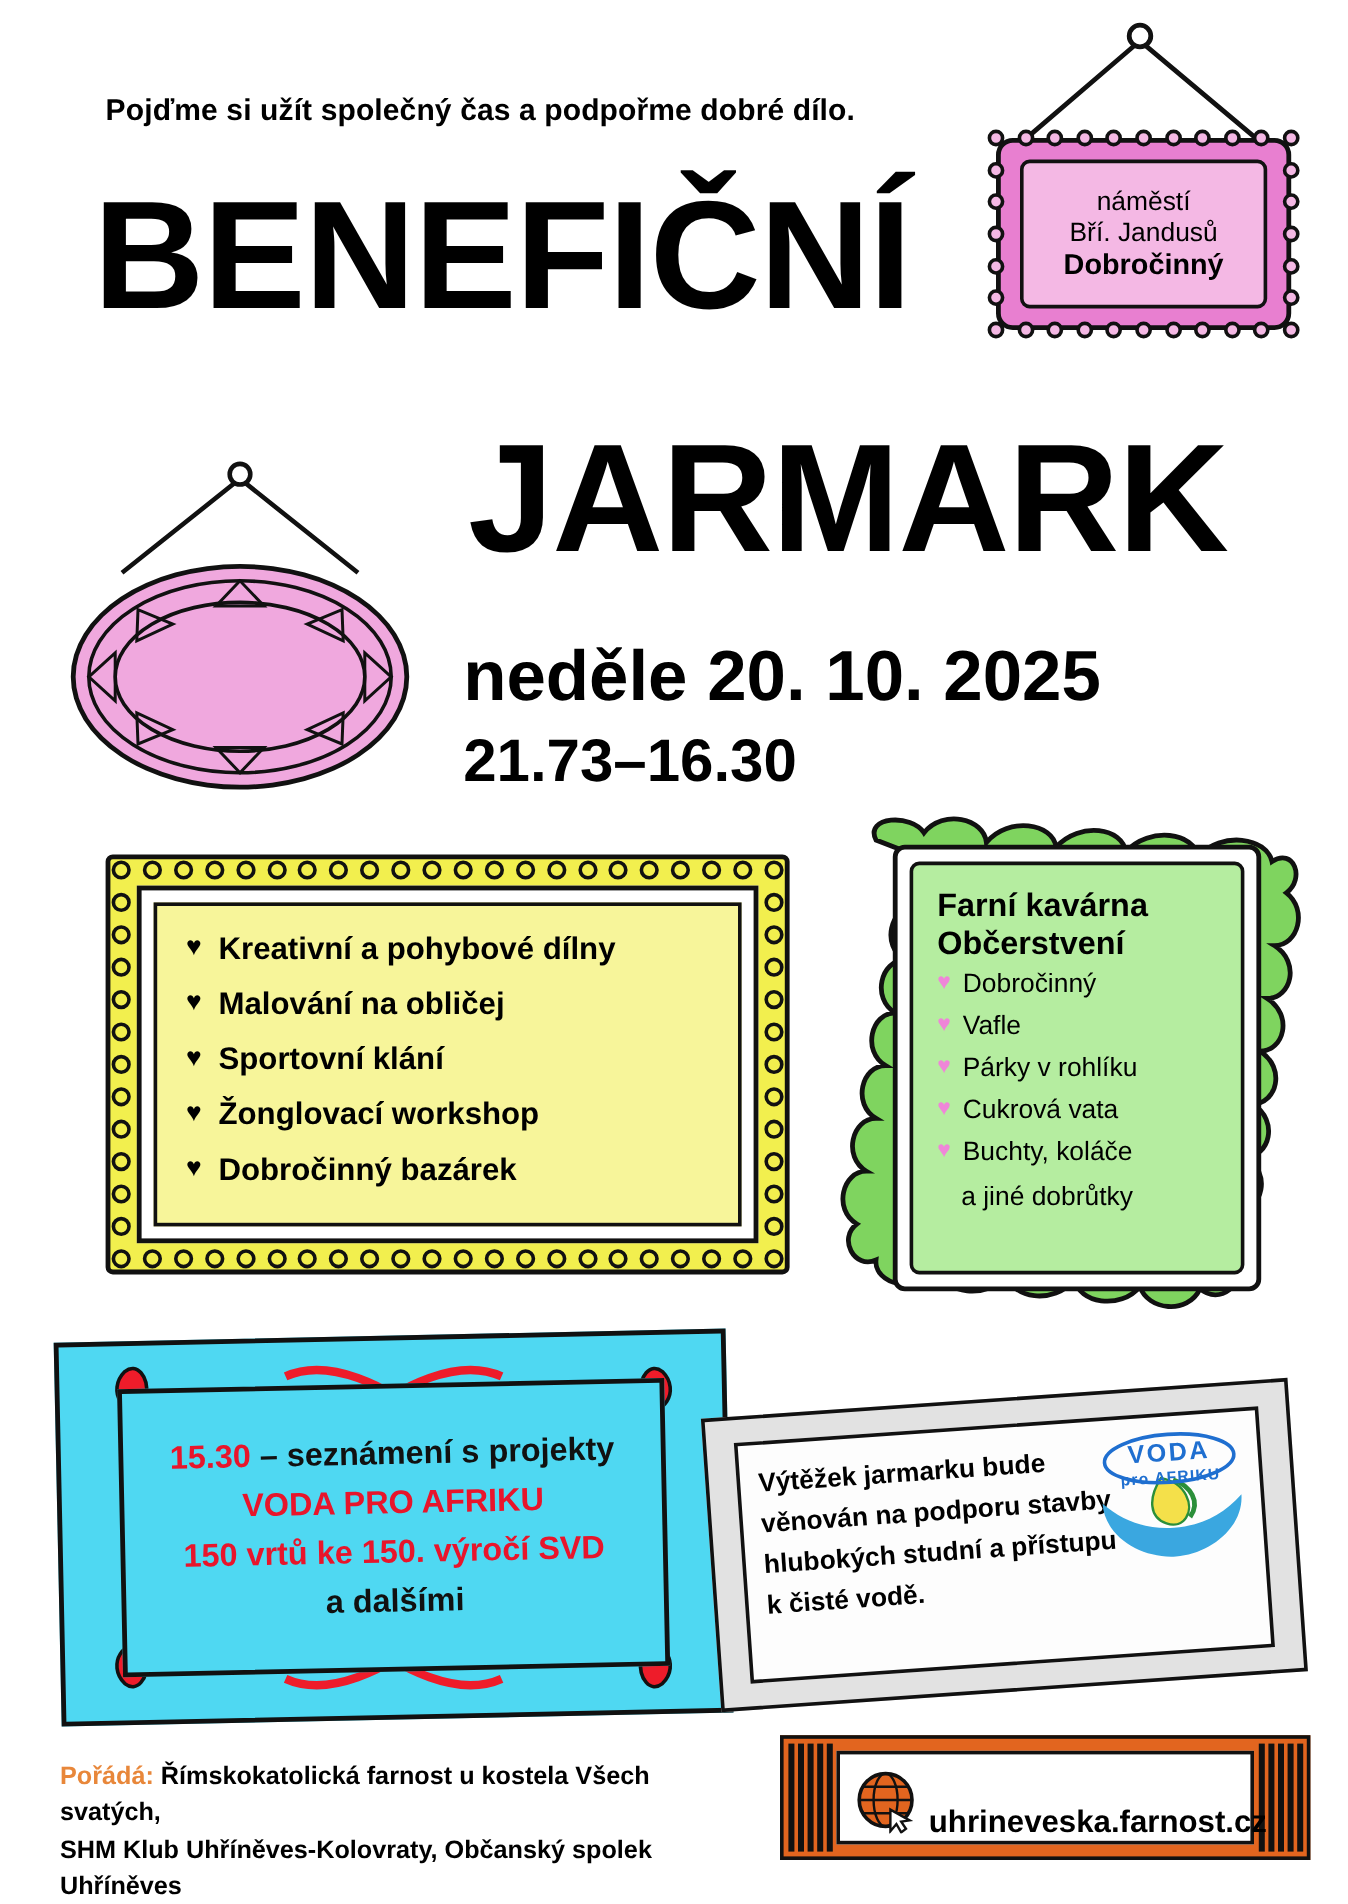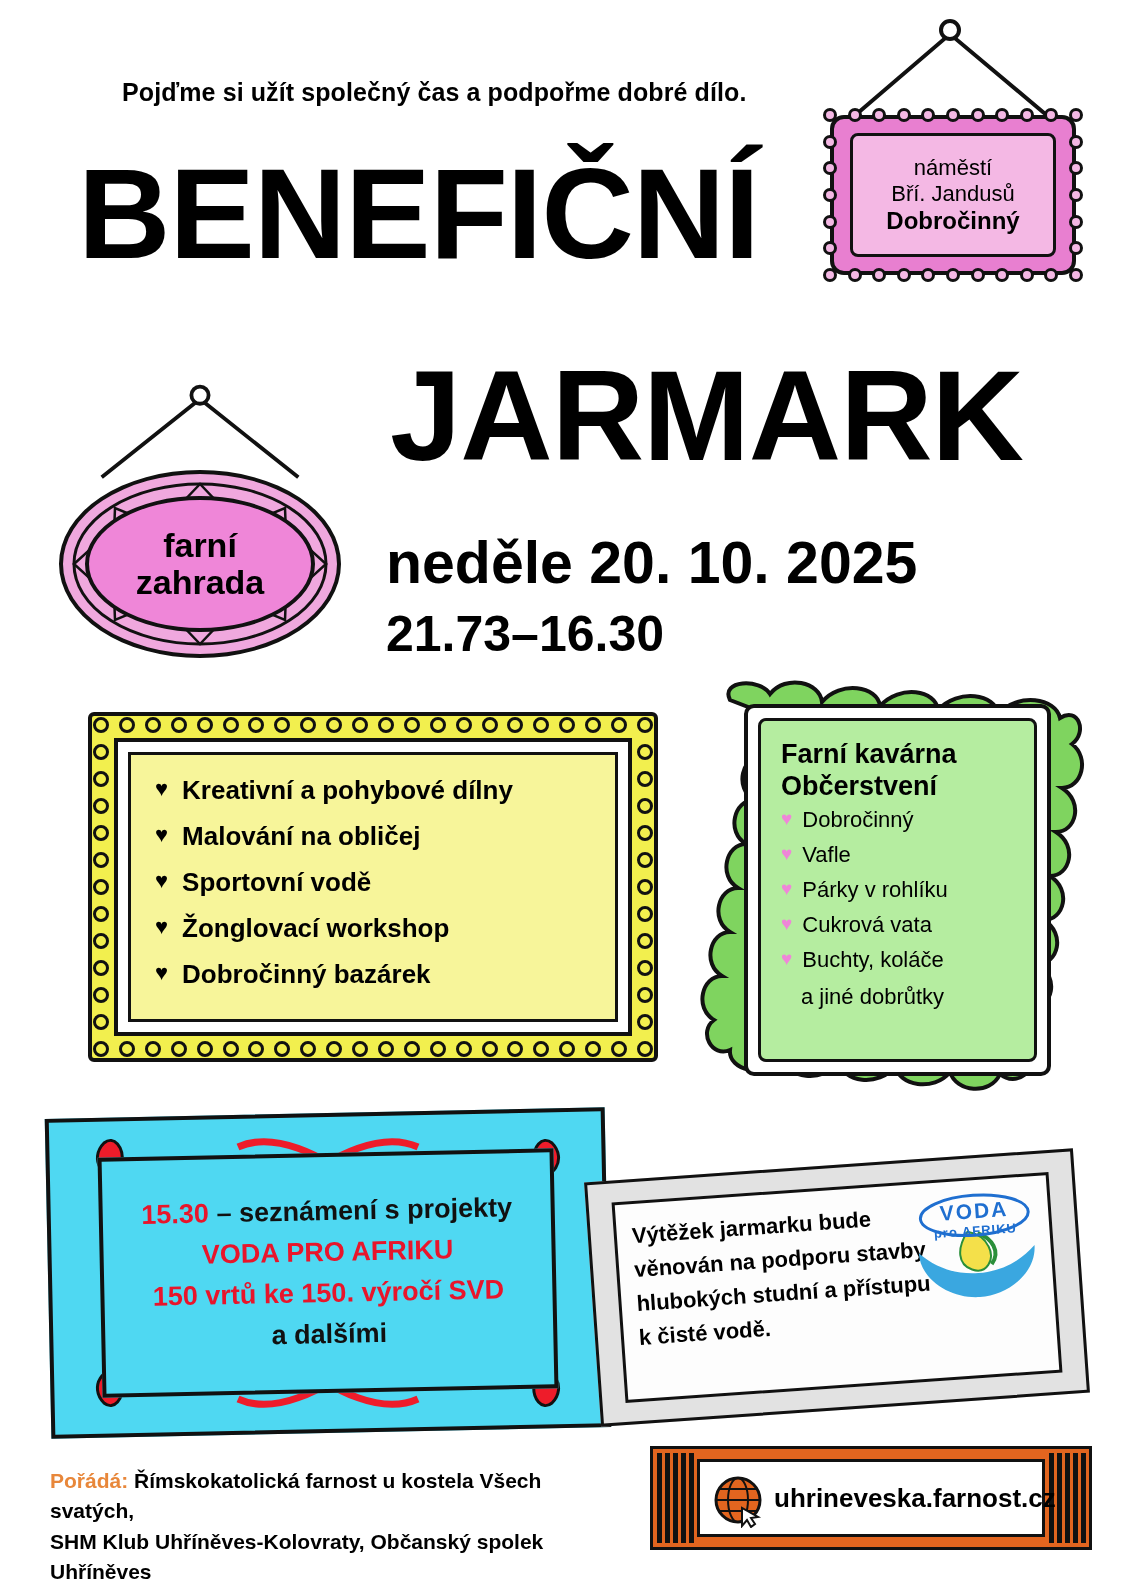--- a/index.html
+++ b/index.html
@@ -18,21 +18,20 @@
 
   
   .tagline {
     position: absolute;
     left: 88px;
     top: 78px;
     font-size: 25px;
     font-weight: bold;
     letter-spacing: .1px;
     white-space: nowrap;
-    margin-left: 34px;
   }
 
   
   .title-1 {
     position: absolute;
     left: 78px;
     top: 150px;
     font-size: 128px;
     font-weight: bold;
     letter-spacing: -1px;
@@ -355,21 +354,21 @@
     border: 3px solid #111;
     box-sizing: border-box;
   }
   .banner .inner {
     position: absolute;
     left: 44px; top: 10px; right: 44px; bottom: 10px;
     background: #ffffff;
     border: 3px solid #111;
     box-sizing: border-box;
     display: flex;
-    align-items: center;
+    align-items: flex-end;
     padding-left: 14px;
   }
   .banner .url {
     font-size: 26px;
     font-weight: bold;
     margin-left: 60px;
   }
   .banner-stripes-l, .banner-stripes-r {
     position: absolute;
     top: 0; bottom: 0; width: 44px;
@@ -453,24 +452,20 @@
       <path d="M15 94 L37 74 L37 114 Z"></path>
       <path d="M267 94 L245 74 L245 114 Z"></path>
       <path d="M141 14 L121 35 L161 35 Z"></path>
       <path d="M141 174 L121 153 L161 153 Z"></path>
       <path d="M56 38 L55 64 L85 50 Z"></path>
       <path d="M226 38 L227 64 L197 50 Z"></path>
       <path d="M56 150 L55 124 L85 138 Z"></path>
       <path d="M226 150 L227 124 L197 138 Z"></path>
     </g>
   </svg>
-  <div class="oval-inner">
-    <div class="ol">farní</div>
-    <div class="ol">zahrada</div>
-  </div>
 </div>
 
 <div class="box-yellow">
   <div class="frame-outer"></div>
   <div id="beads">
       <div class="bead" style="left: 5px; top: 5px;"></div>
       <div class="bead" style="left: 5px; top: 329px;"></div>
       <div class="bead" style="left: 30.9048px; top: 5px;"></div>
       <div class="bead" style="left: 30.9048px; top: 329px;"></div>
       <div class="bead" style="left: 56.8095px; top: 5px;"></div>
@@ -542,21 +537,21 @@
         <li>
           <span class="bullet">♥</span>
           <span>Kreativní a pohybové dílny</span>
         </li>
         <li>
           <span class="bullet">♥</span>
           <span>Malování na obličej</span>
         </li>
         <li>
           <span class="bullet">♥</span>
-          <span>Sportovní vodě</span>
+          <span>Sportovní klání</span>
         </li>
         <li>
           <span class="bullet">♥</span>
           <span>Žonglovací workshop</span>
         </li>
         <li>
           <span class="bullet">♥</span>
           <span>Dobročinný bazárek</span>
         </li>
       </ul>

